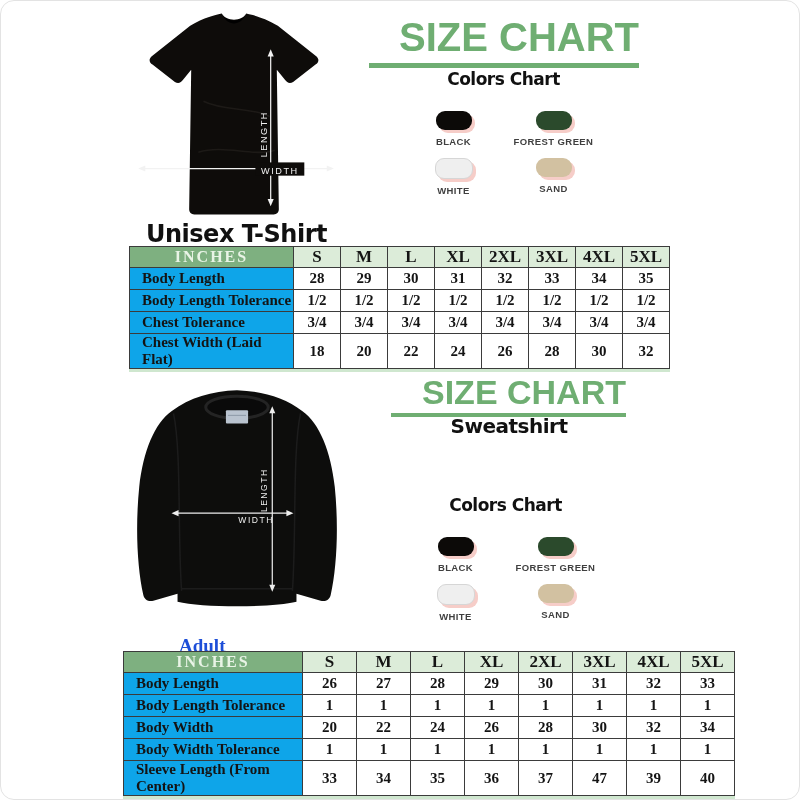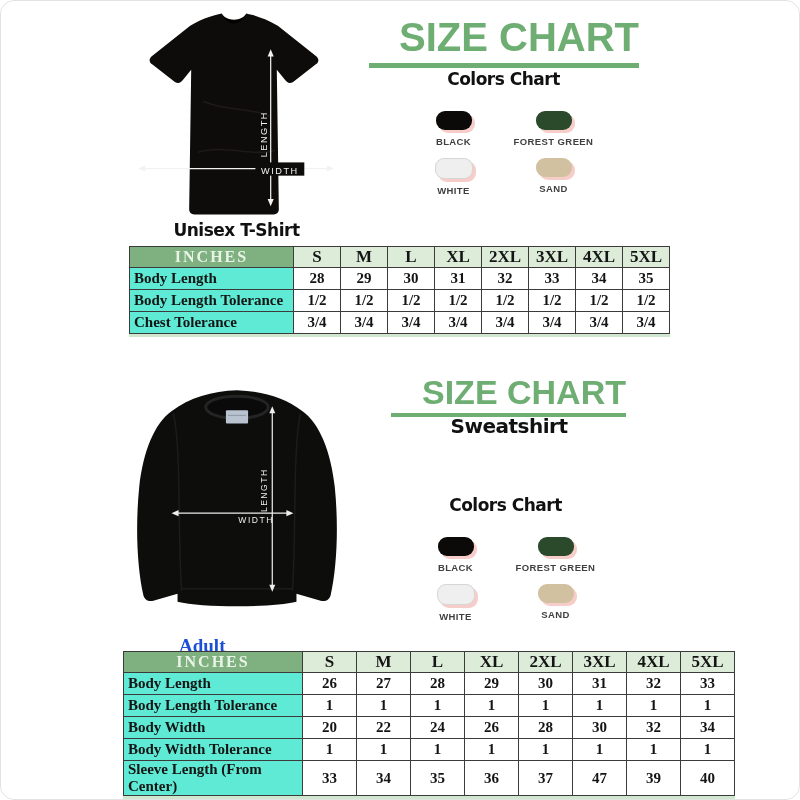--- a/index.html
+++ b/index.html
@@ -38,21 +38,21 @@
   }
   .swatch-label {
     margin-top:6px; font-size:9.5px; font-weight:700; color:#3f3f3f; letter-spacing:0.4px;
   }
 
   
   .figure { position:absolute; }
   #tshirt-figure   { left:126px; top:8px;  width:214px; height:210px; }
   #sweatshirt-figure { left:110px; top:370px; width:252px; height:252px; }
 
-  .product-label-1 { position:absolute; left:128px; top:219px; width:215px; text-align:center; font-size:17px; }
+  .product-label-1 { position:absolute; left:128px; top:219px; width:215px; text-align:center; font-size:24px; }
   .product-label-2 { position:absolute; left:408px; top:413px; width:200px; text-align:center; font-size:20px; }
 
   .desc-block {
     position:absolute; left:350px; top:452px; width:438px; text-align:center;
     font-family:"Liberation Serif", serif; font-weight:700; font-size:10.8px;
     line-height:12.8px; color:#1a1a1a;
   }
 
   .adult-label {
     position:absolute; left:178px; top:620px;
@@ -69,21 +69,21 @@
   }
   #tshirt-table { width:540px; }
   #sweatshirt-table { width:611px; }
   .size-table td { border:1px solid #3b3b3b; text-align:center; padding:0; }
   .size-table tr { height:22px; }
   .size-table tr:first-child { height:17px; }
   .size-table td.inches {
     background:#7eb080; color:#e9f4e6; letter-spacing:2px; font-size:16px;
   }
   .size-table td.sizeh { background:#dcecd9; font-size:17px; }
-  .size-table td.rlabel { background:#5eead4; text-align:left; padding-left:4px; font-size:15px;margin-left:16px; }
+  .size-table td.rlabel { background:#0ea5e9; text-align:left; padding-left:12px; font-size:15px;margin-left:16px; }
   .size-table td.val { background:#ffffff; font-size:15px; }
 
   svg text { font-family:"Liberation Sans", sans-serif; }
 </style>
 </head>
 <body>
 
 <div id="page">
 
   <svg id="tshirt-figure" class="figure" viewBox="0 0 210 205">
@@ -184,20 +184,31 @@
           <tr>
             <td class="rlabel">Chest Tolerance</td>
             <td class="val">3/4</td>
             <td class="val">3/4</td>
             <td class="val">3/4</td>
             <td class="val">3/4</td>
             <td class="val">3/4</td>
             <td class="val">3/4</td>
             <td class="val">3/4</td>
             <td class="val">3/4</td>
+          </tr>
+          <tr>
+            <td class="rlabel">Chest Width (Laid Flat)</td>
+            <td class="val">18</td>
+            <td class="val">20</td>
+            <td class="val">22</td>
+            <td class="val">24</td>
+            <td class="val">26</td>
+            <td class="val">28</td>
+            <td class="val">30</td>
+            <td class="val">32</td>
           </tr>
         </tbody>
     </table>
   </div>
 
   <svg id="sweatshirt-figure" class="figure" viewBox="0 0 250 250">
     <path d="M60,40 C78,26 100,20 125,19 C150,20 172,26 190,40
              C207,52 218,80 222,115 C226,155 224,195 218,222
              C217,227 213,229 208,228 L184,221 L184,229
              C160,235 90,235 66,229 L66,221 L42,228

